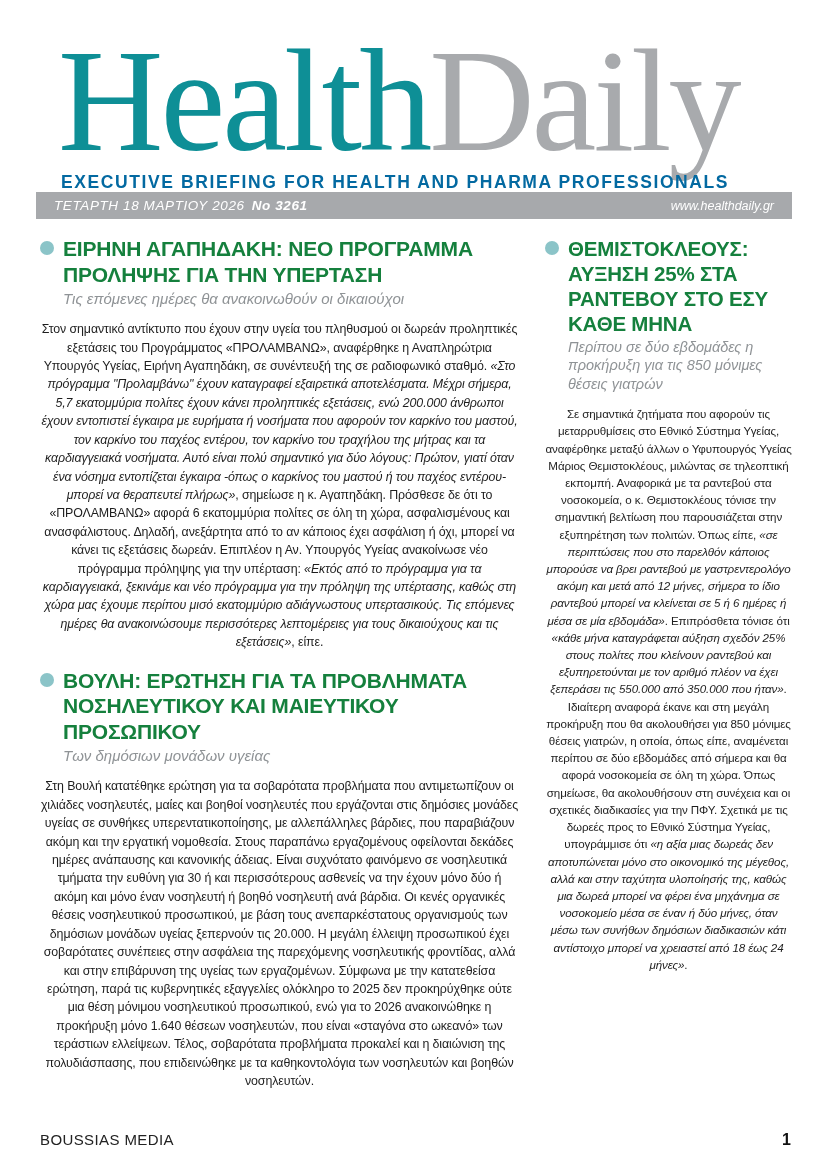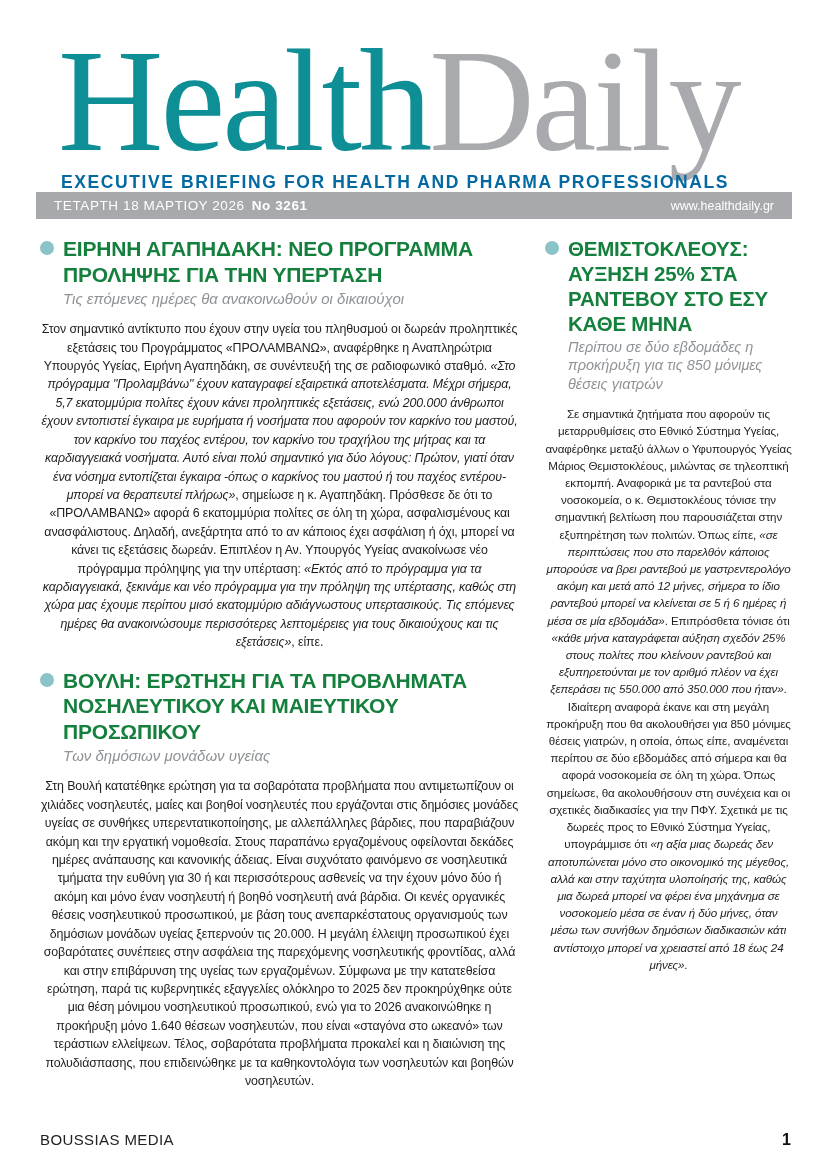--- a/index.html
+++ b/index.html
@@ -16,21 +16,21 @@
   .logo-daily  { color:#A8AAAD; }
   .tagline {
     position:absolute; left:3px; bottom:-13px;
     font-size:17.5px; font-weight:bold; color:#0369a1; letter-spacing:1.6px; white-space:nowrap;
   }
 
   
   .issue-bar {
     position:absolute; top:192px; left:36px; right:35px; height:27px; box-sizing:border-box;
     background:#A7A9AC; color:#ffffff;
-    display:flex; justify-content:space-between; align-items:center; padding:0 18px;
+    display:flex; justify-content:space-between; align-items:center; padding:0 18px;font-style:italic;
   }
   .issue-date { font-size:13.5px; letter-spacing:0.6px; }
   .issue-number { font-weight:bold; margin-left:7px; }
   .site-url { font-size:12.5px; color:#ffffff; text-decoration:none; }
 
   
   .columns { position:absolute; top:236px; left:40px; right:35px; display:flex; gap:26px; }
   .col-left  { flex:none; width:479px; }
   .col-right { flex:1; min-width:0; }
 

